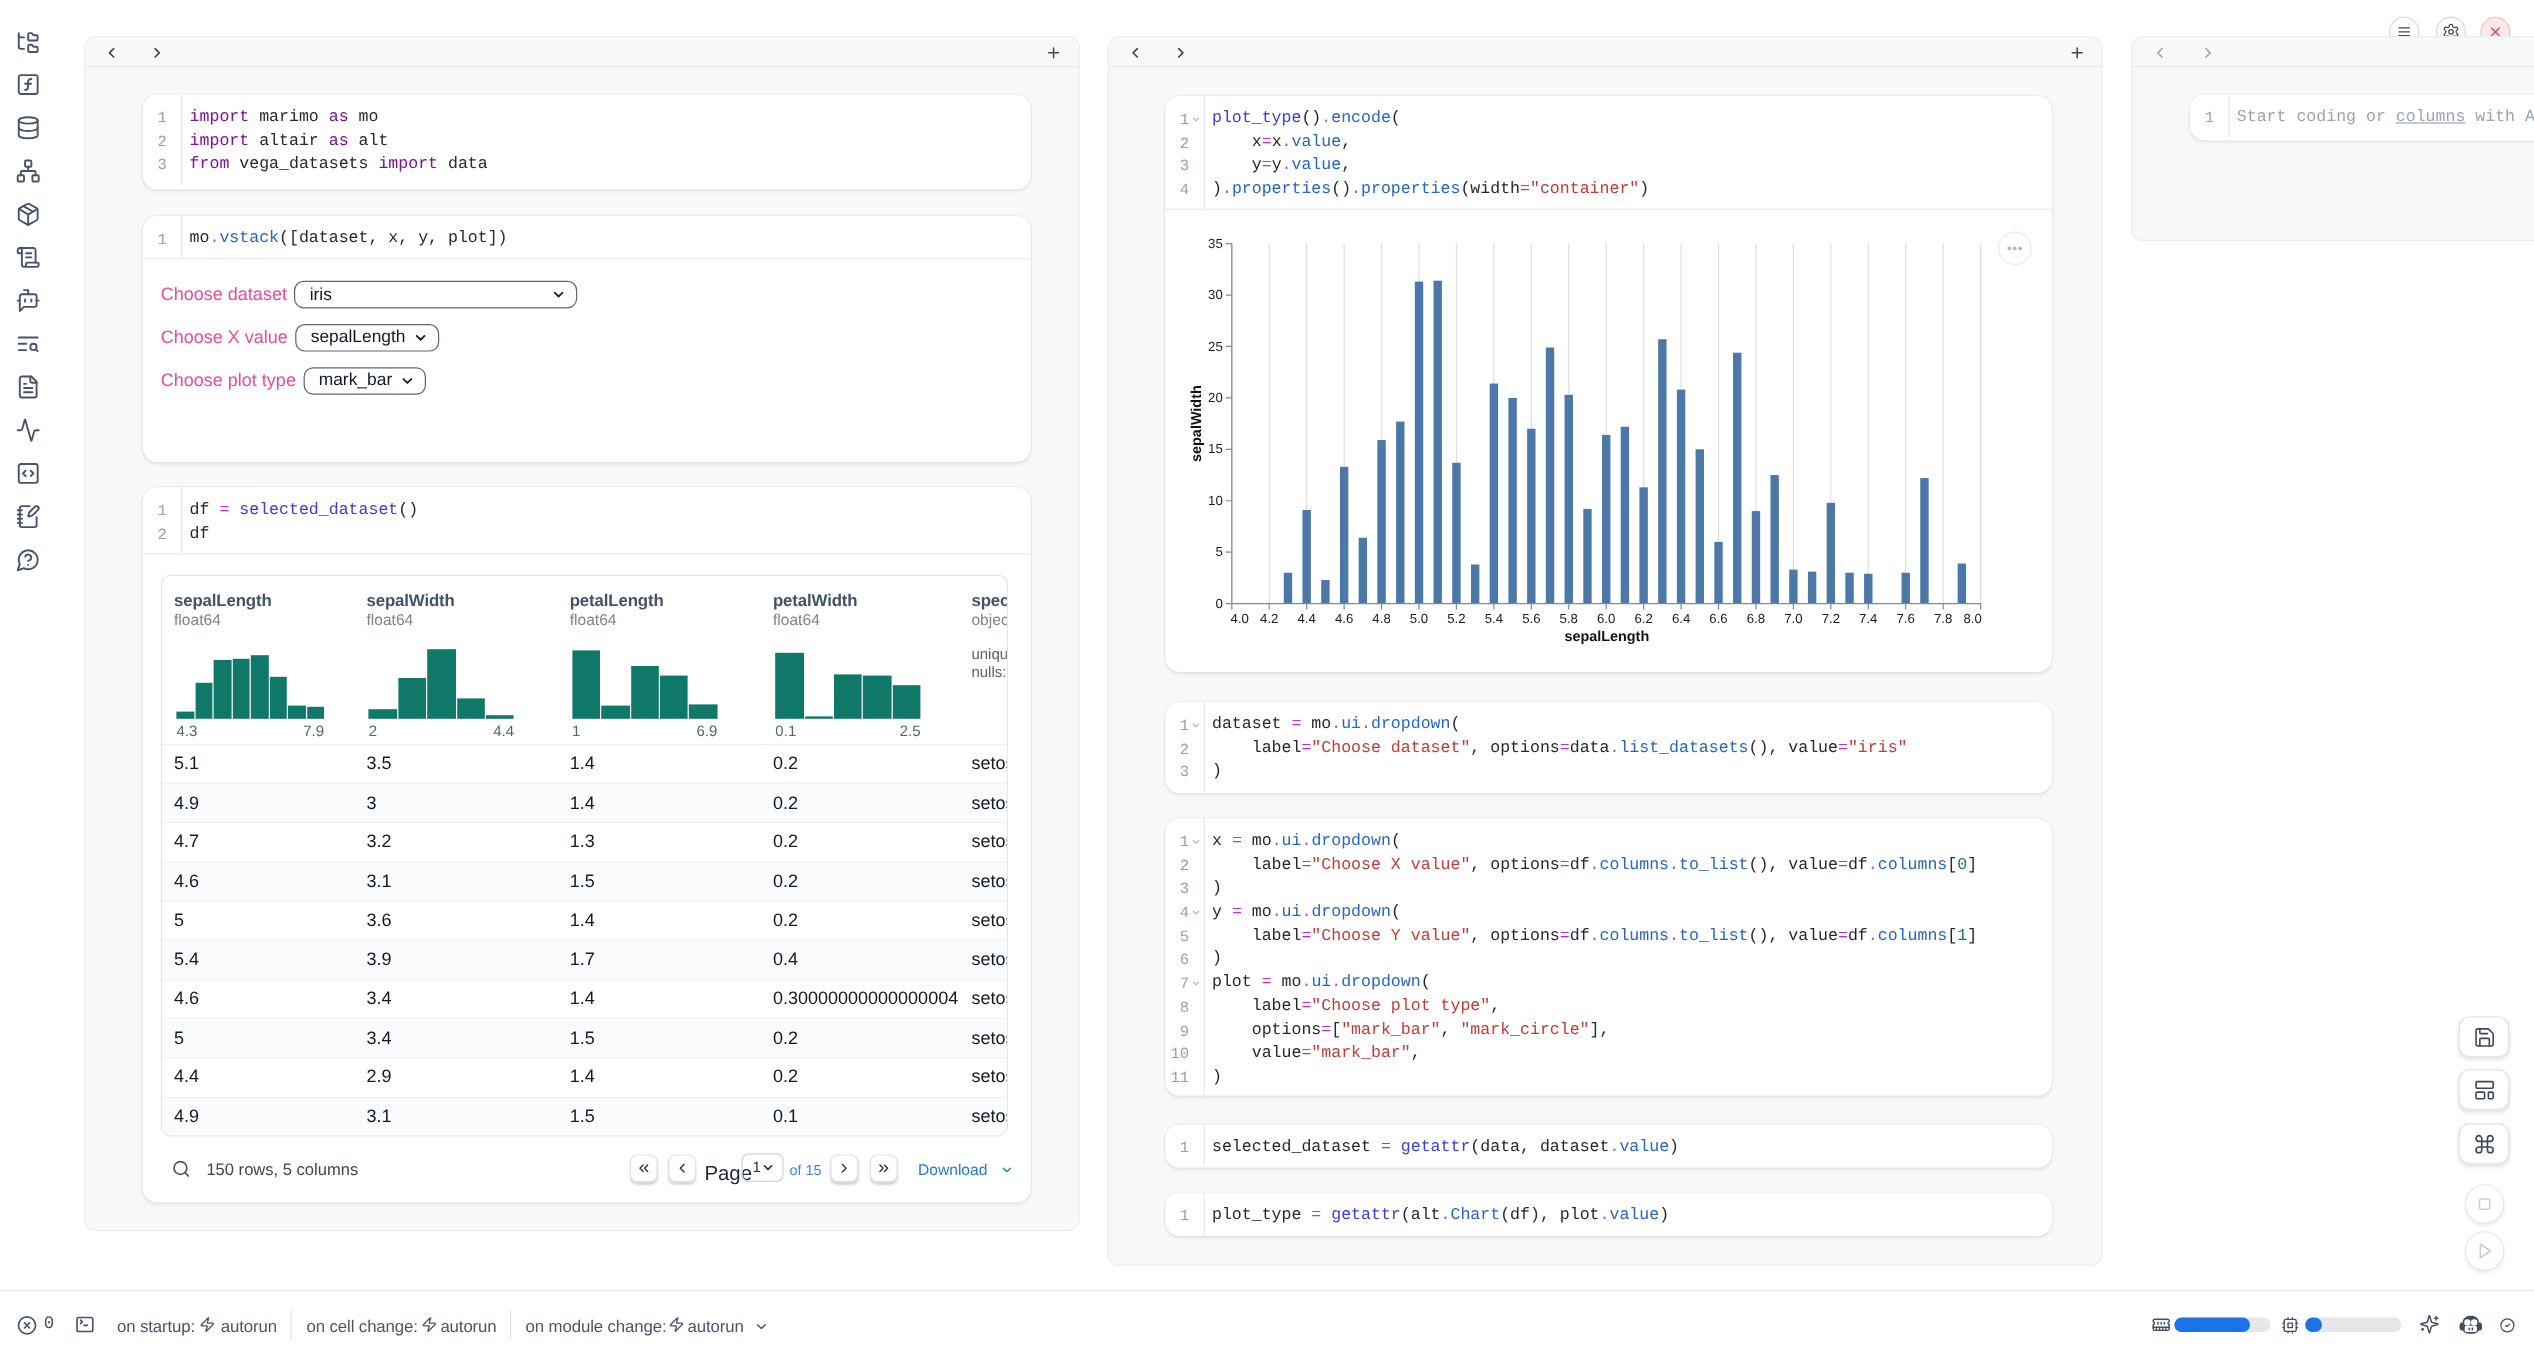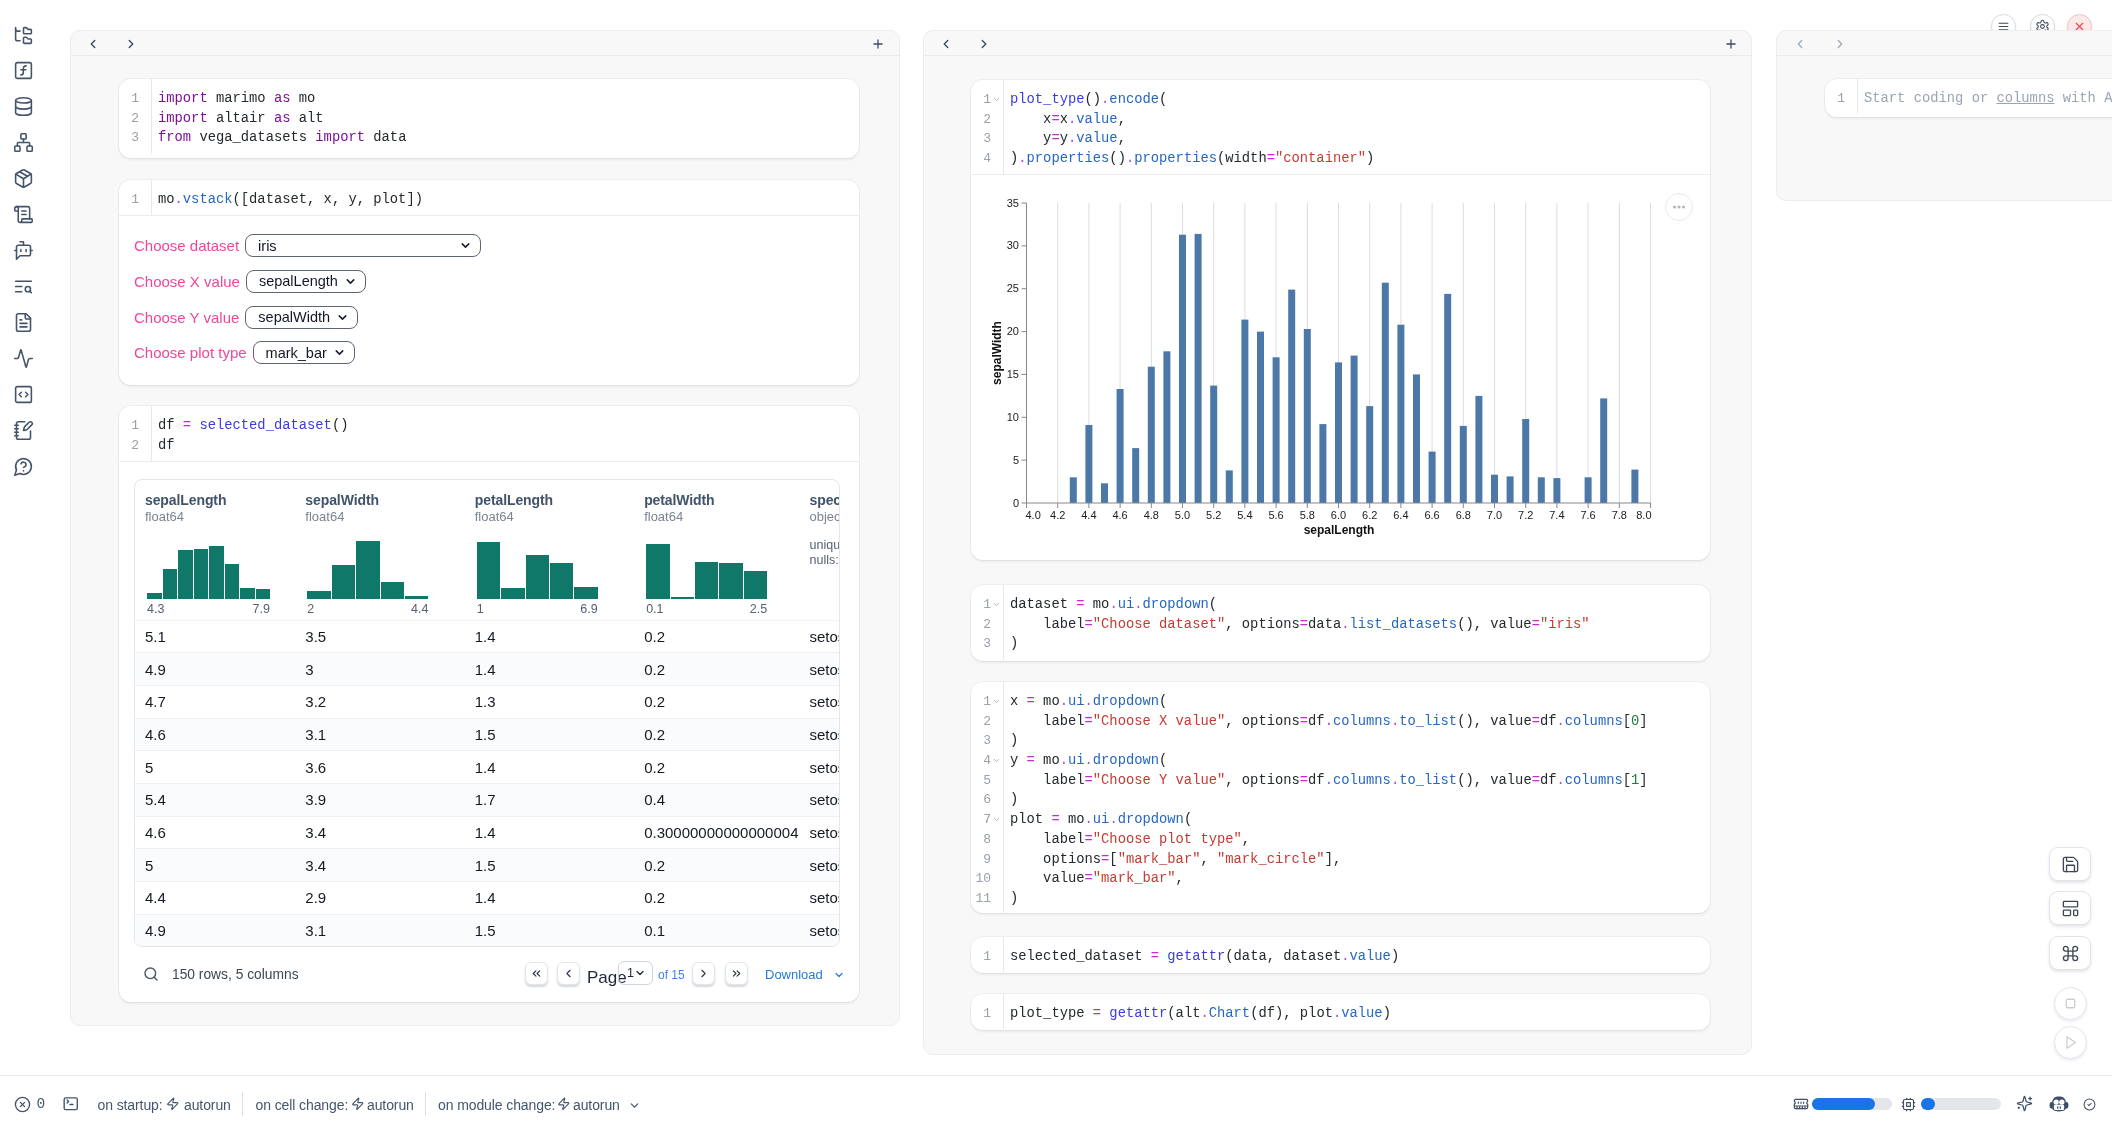--- a/index.html
+++ b/index.html
@@ -223,29 +223,20 @@
             <span>iris</span>
             <svg width="13" height="13" viewBox="0 0 24 24" fill="none" stroke="#16202e" stroke-width="2.8" stroke-linecap="round" stroke-linejoin="round" style="">
               <path d="m6 9 6 6 6-6"></path>
             </svg>
           </span>
         </div>
 <div class="wrow">
           <span class="wlabel">Choose X value</span>
           <span class="sel" style="">
             <span>sepalLength</span>
-            <svg width="13" height="13" viewBox="0 0 24 24" fill="none" stroke="#16202e" stroke-width="2.8" stroke-linecap="round" stroke-linejoin="round" style="">
-              <path d="m6 9 6 6 6-6"></path>
-            </svg>
-          </span>
-        </div>
-<div class="wrow">
-          <span class="wlabel">Choose Y value</span>
-          <span class="sel" style="">
-            <span>sepalWidth</span>
             <svg width="13" height="13" viewBox="0 0 24 24" fill="none" stroke="#16202e" stroke-width="2.8" stroke-linecap="round" stroke-linejoin="round" style="">
               <path d="m6 9 6 6 6-6"></path>
             </svg>
           </span>
         </div>
 <div class="wrow">
           <span class="wlabel">Choose plot type</span>
           <span class="sel" style="">
             <span>mark_bar</span>
             <svg width="13" height="13" viewBox="0 0 24 24" fill="none" stroke="#16202e" stroke-width="2.8" stroke-linecap="round" stroke-linejoin="round" style="">

